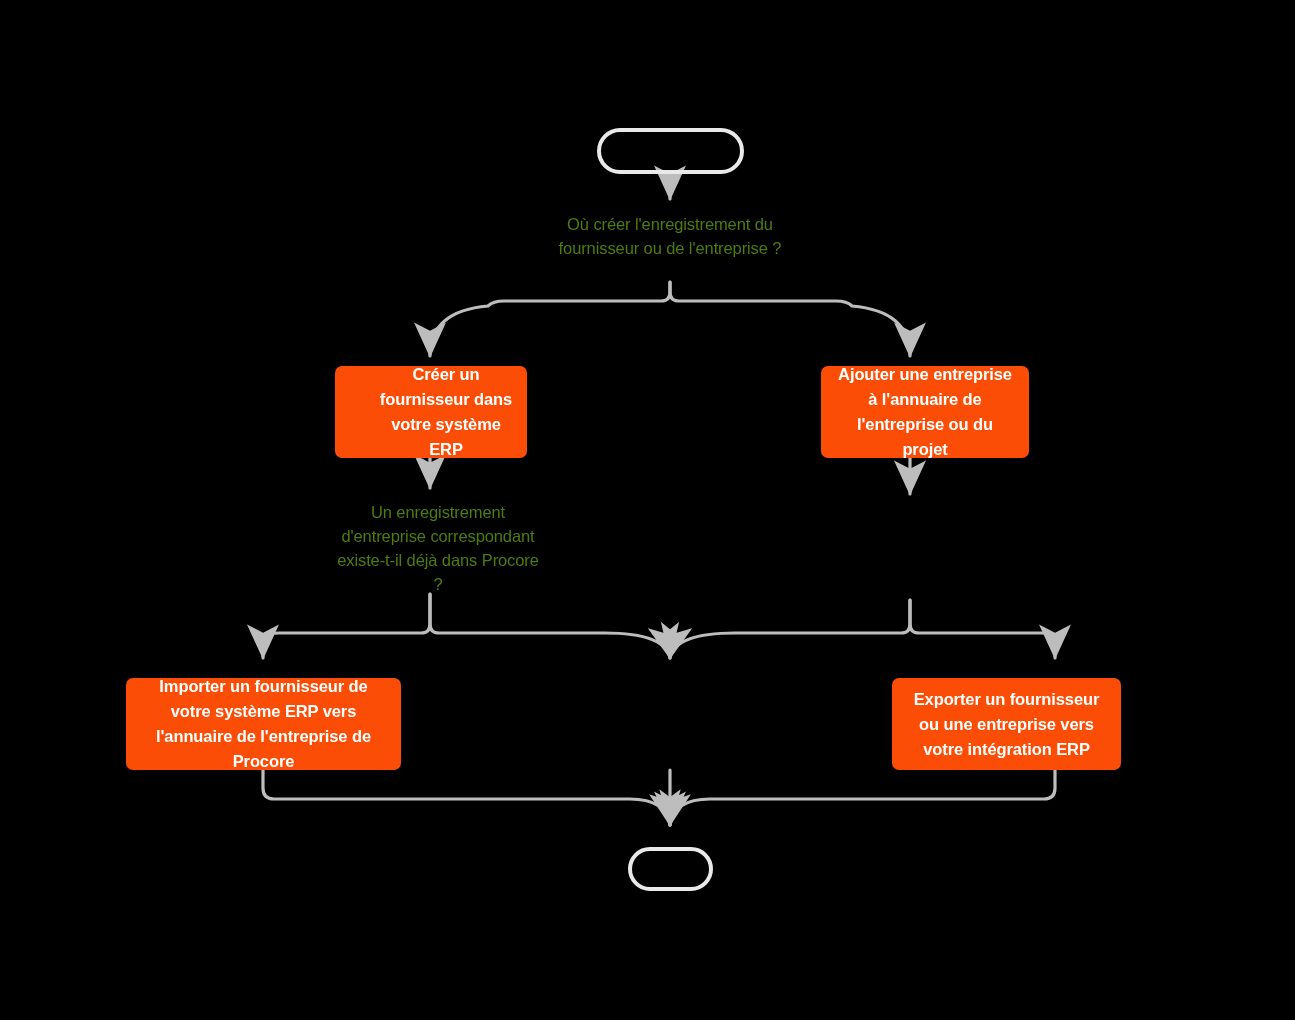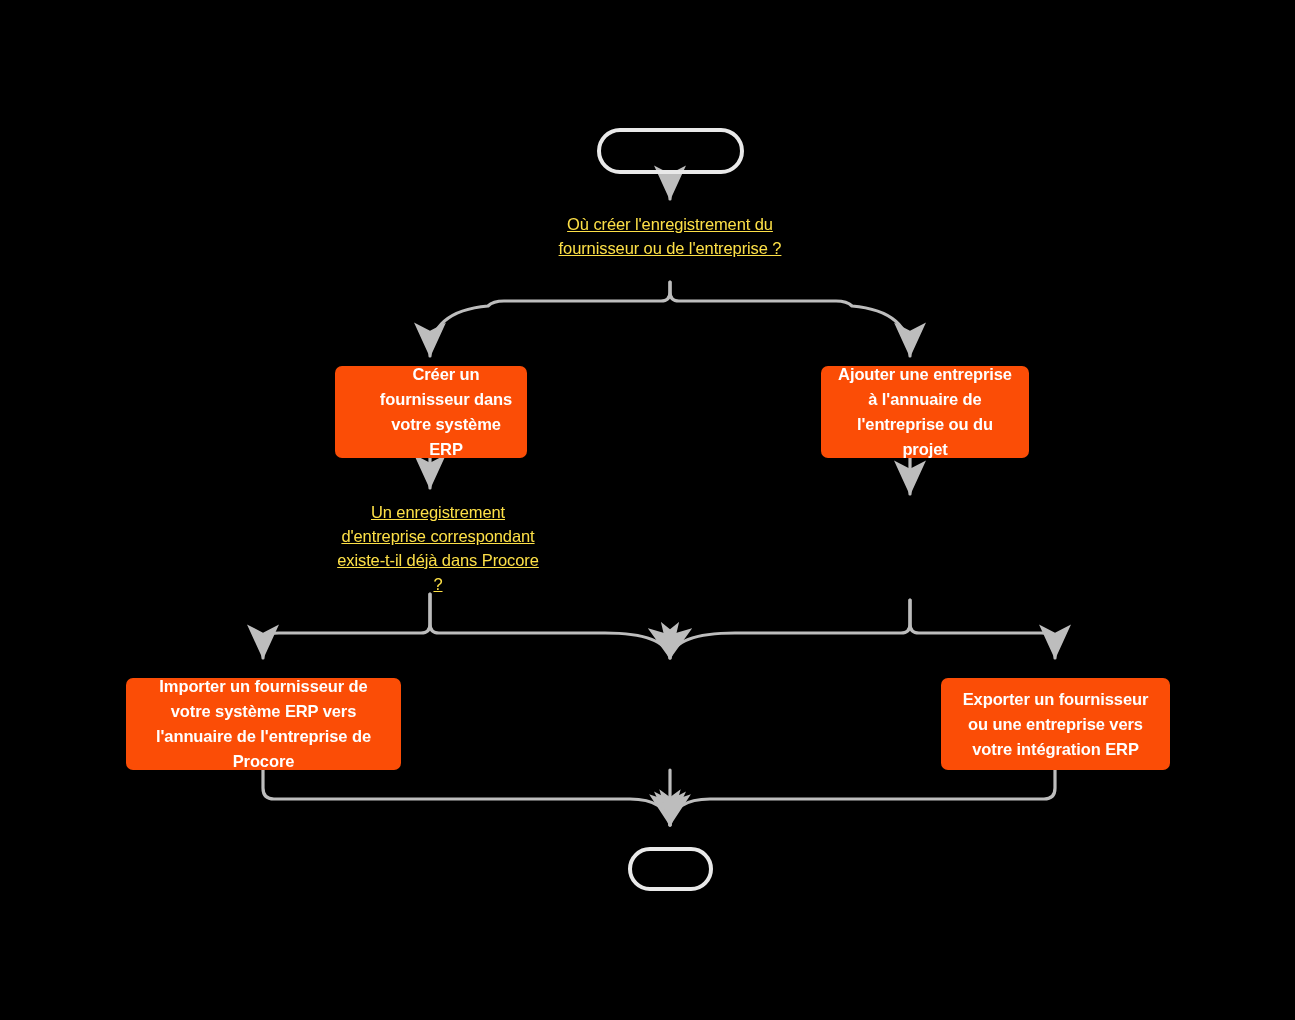--- a/index.html
+++ b/index.html
@@ -51,27 +51,26 @@
     text-align: center;
     padding: 6px 12px;
   }
   .process span {
     display: block;
     width: 100%;
   }
   
   .decision-label {
     position: absolute;
-    color: #fde047;
+    color: #4d7c0f;
     font-size: 16.5px;
     line-height: 24px;
     text-align: center;
     font-weight: normal;
     letter-spacing: -0.1px;
-    text-decoration: underline;
   }
 </style>
 </head>
 <body>
 
 <div id="stage">
 
   <svg id="edges" viewBox="0 0 1295 1020" width="1295" height="1020" xmlns="http://www.w3.org/2000/svg">
     <defs>
       <marker id="arrow" viewBox="0 0 12 10" refX="10.5" refY="5" markerWidth="12" markerHeight="10" orient="auto-start-reverse">
@@ -126,21 +125,21 @@
   </div>
 
   <div class="decision-label" style="left:329px; top:500px; width:202px;margin-left:8px;">Un enregistrement d'entreprise correspondant existe-t-il déjà dans Procore ?</div>
 
 
   <div class="node process" style="left:126px; top:678px; width:275px; height:92px;">
     <span>Importer un fournisseur de votre système ERP vers l'annuaire de l'entreprise de Procore</span>
   </div>
 
 
-  <div class="node process" style="left:941px; top:678px; width:229px; height:92px;">
+  <div class="node process" style="left:892px; top:678px; width:229px; height:92px;">
     <span>Exporter un fournisseur ou une entreprise vers votre intégration ERP</span>
   </div>
 
   <div class="node terminal" style="left:628px; top:847px; width:85px; height:44px;">
     <span></span>
   </div>
 
 </div>
 
 </body></html>

